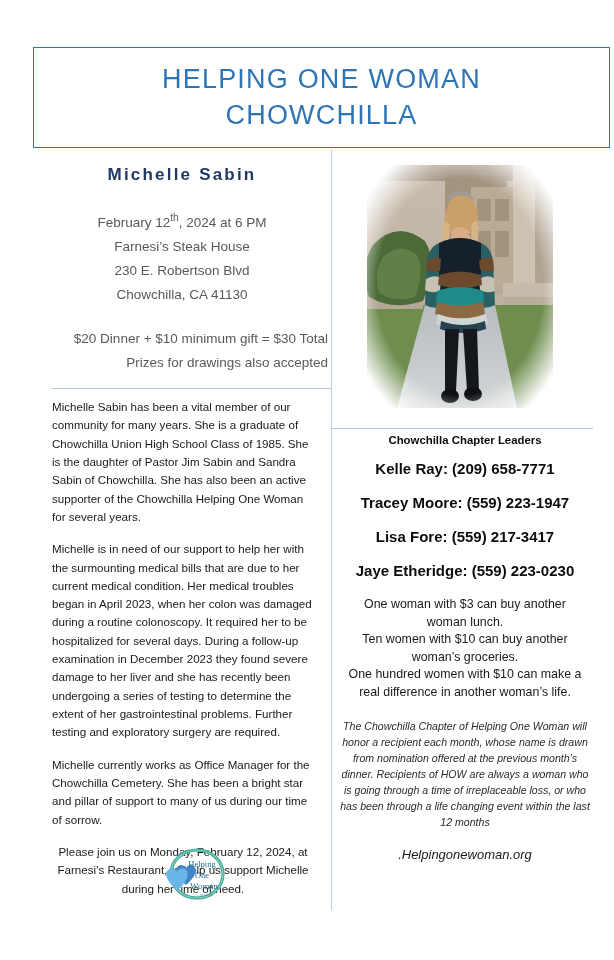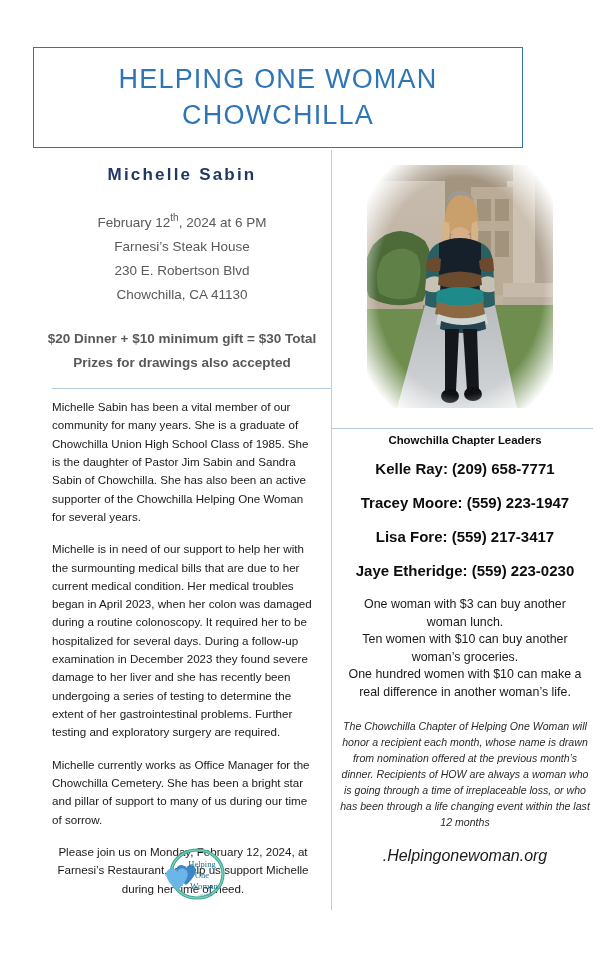--- a/index.html
+++ b/index.html
@@ -20,21 +20,21 @@
     position: absolute;
     inset: 0;
     background: #ffffff;
   }
 
   
   .title-box {
     position: absolute;
     left: 33px;
     top: 47px;
-    width: 490px;
+    width: 577px;
     height: 101px;
     border: 1.4px solid #2e75b6;
     box-sizing: border-box;
     display: flex;
     flex-direction: column;
     align-items: center;
     justify-content: center;
   }
   .title-line {
     color: #2e75b6;
@@ -88,26 +88,25 @@
     margin: 0 0 24px 0;
   }
   .event-info {
     text-align: center;
     font-size: 13.5px;
     color: #595959;
     line-height: 1.78;
   }
   .event-info .sup { font-size: 10px; vertical-align: super; }
   .event-cost {
-    text-align: center;
+    text-align: right;
     font-size: 13.5px;
     color: #595959;
     line-height: 1.78;
     margin-top: 20px;
-    font-weight: bold;
   }
 
   .body-col {
     position: absolute;
     left: 52px;
     top: 398px;
     width: 270px;
     font-size: 11.6px;
     line-height: 1.58;
     color: #1a1a1a;
@@ -166,21 +165,21 @@
   }
   .mission {
     margin-top: 16px;
     font-size: 10.6px;
     font-style: italic;
     line-height: 1.52;
     color: #2b2b2b;
   }
   .website {
     margin-top: 17px;
-    font-size: 16px;
+    font-size: 13px;
     font-style: italic;
     font-weight: 500;
     color: #1a1a1a;
   }
 </style>
 </head>
 <body>
 
 <div class="page">
 

